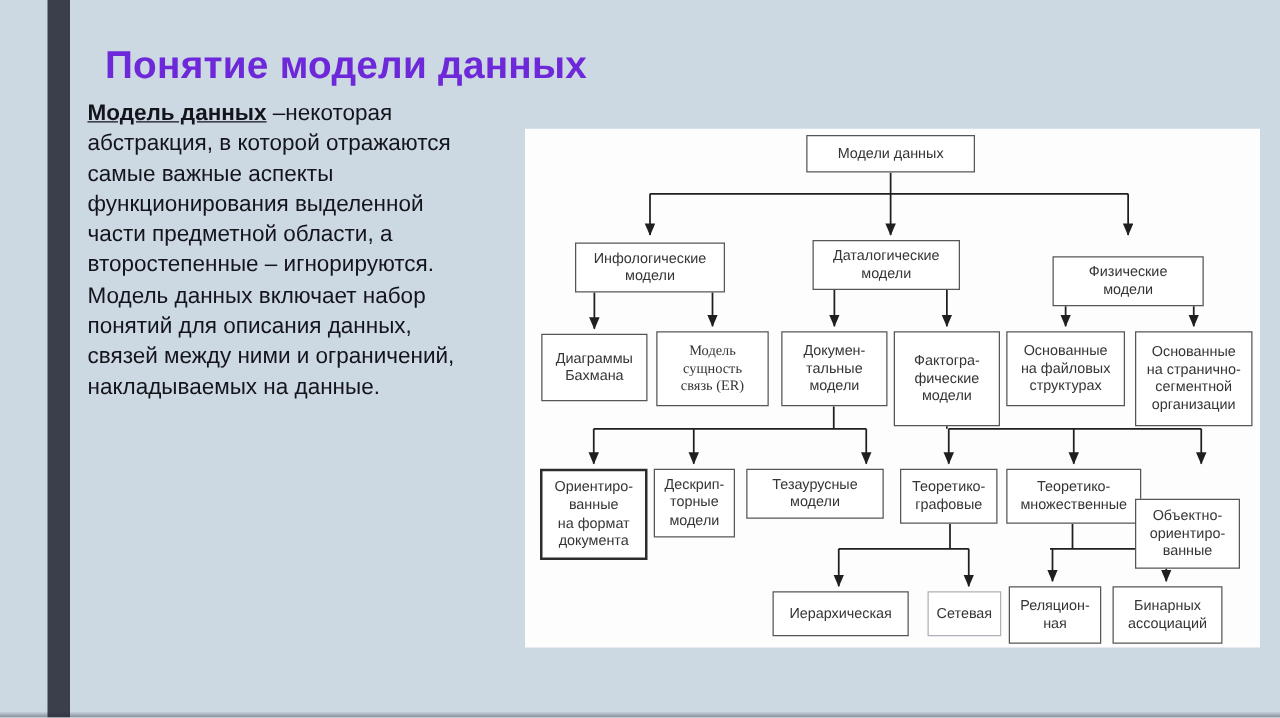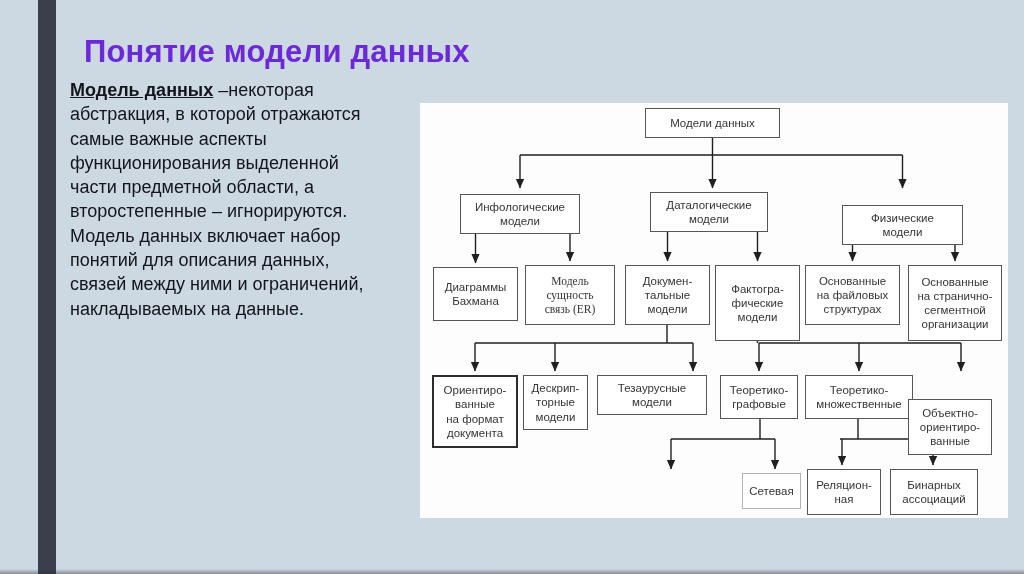--- a/index.html
+++ b/index.html
@@ -168,19 +168,20 @@
 модели</div>
     <div class="node n-thesaurus">Тезаурусные
 модели</div>
     <div class="node n-theorgraph">Теоретико-
 графовые</div>
     <div class="node n-theorset">Теоретико-
 множественные</div>
     <div class="node n-objoriented">Объектно-
 ориентиро-
 ванные</div>
+    <div class="node n-hierarchical">Иерархическая</div>
     <div class="node n-network">Сетевая</div>
     <div class="node n-relational">Реляцион-
 ная</div>
     <div class="node n-binary">Бинарных
 ассоциаций</div>
   </div>
 </div>
 
 </body></html>

